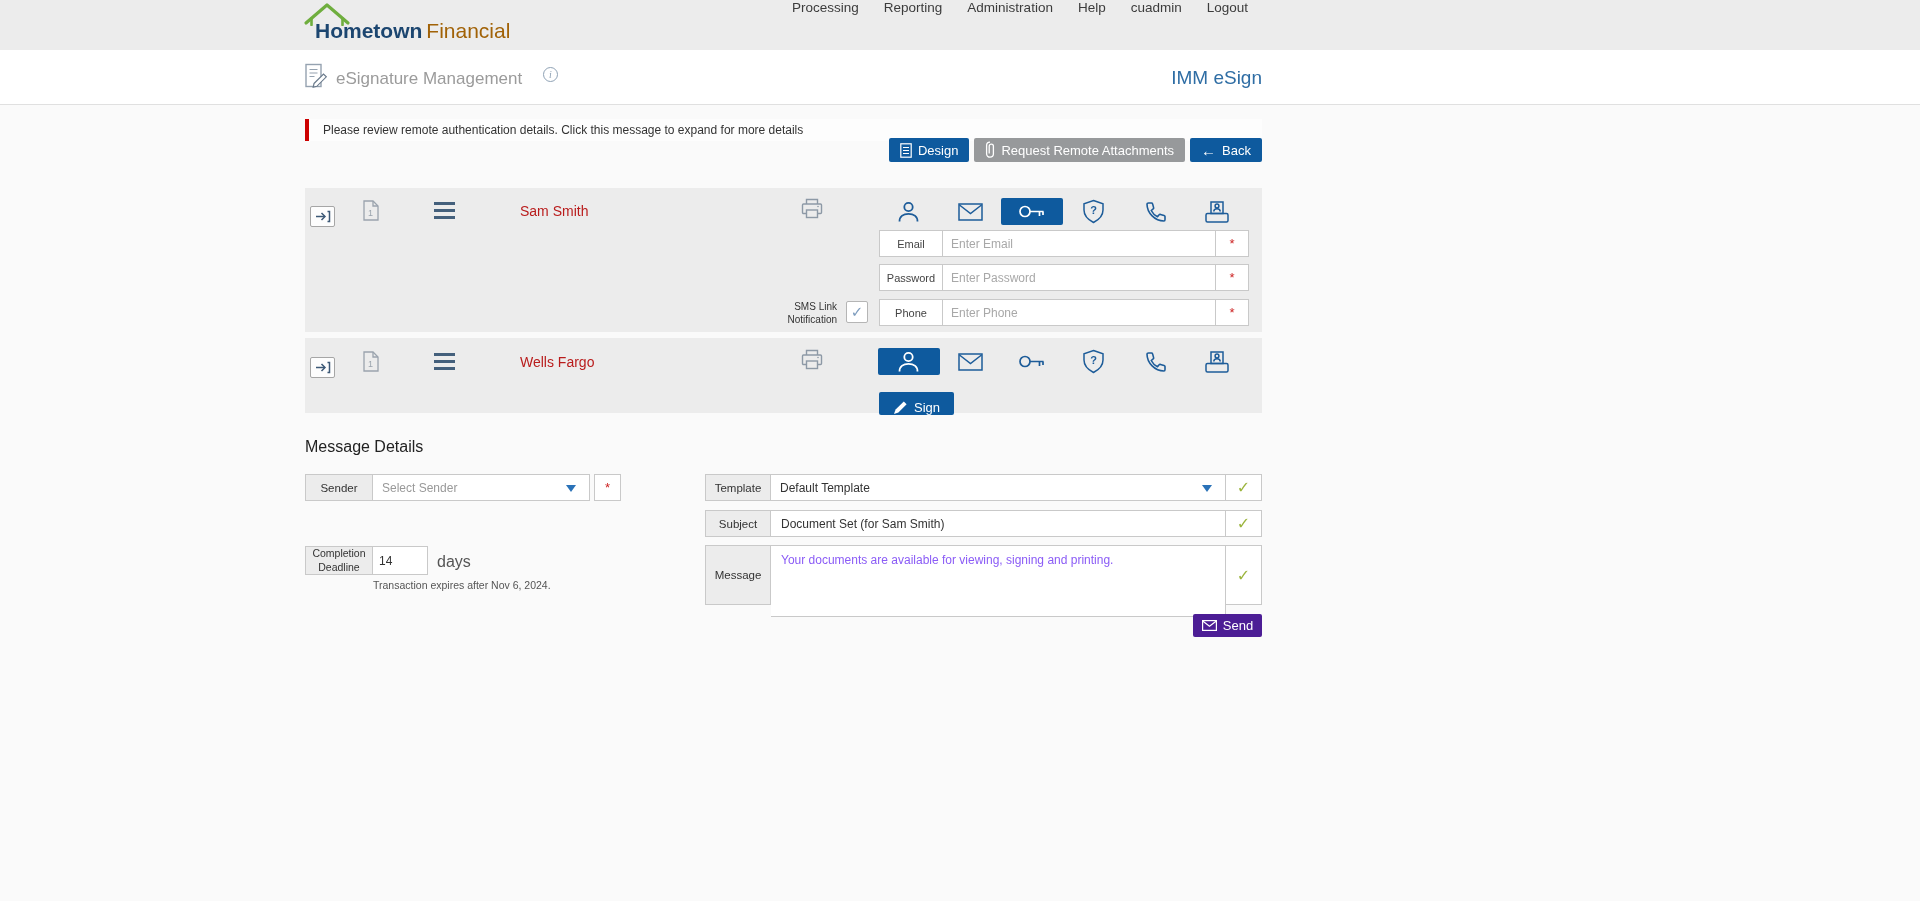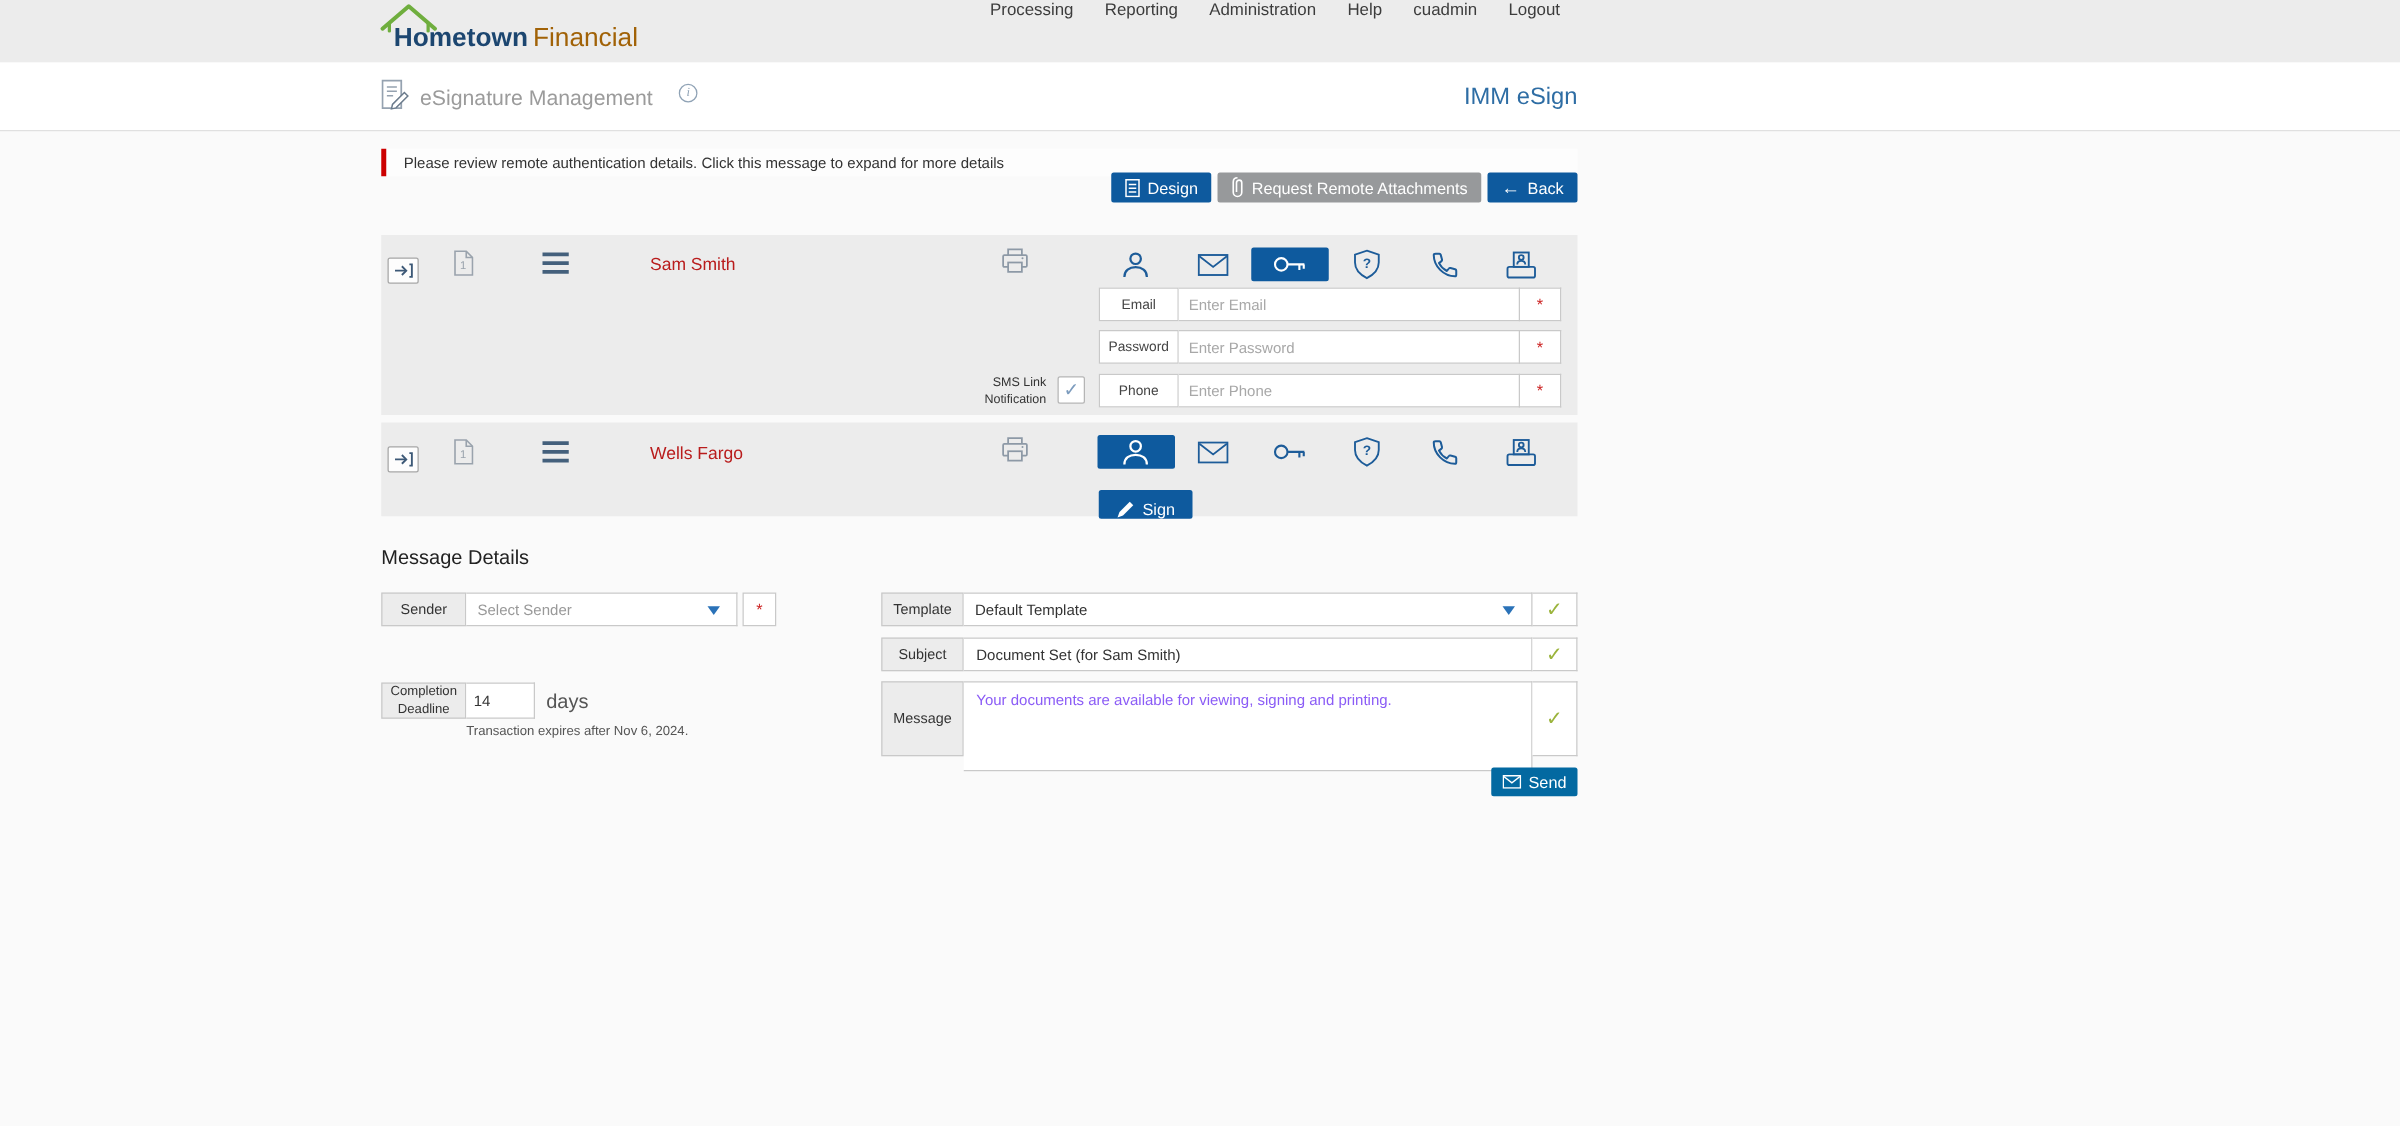--- a/index.html
+++ b/index.html
@@ -99,21 +99,21 @@
   .req-cell { width:27px; height:27px; margin-left:4px; background:#fff; border:1px solid #c9c9c9; display:flex; align-items:flex-start; justify-content:center; color:#cc2222; font-size:13px; padding-top:6px; line-height:1; }
   .check-cell { width:36px; background:#fff; border:1px solid #c9c9c9; border-left:none; display:flex; align-items:center; justify-content:center; color:#9bb43c; font-size:16px; font-weight:bold; }
 
   .completion-row input { width:55px; background:#fff; border:1px solid #c9c9c9; border-left:none; font-size:12px; padding:0 6px; color:#333; outline:none; font-family:inherit; }
   .days { position:absolute; left:132px; top:448px; font-size:16px; color:#555; }
   .expiry { position:absolute; left:68px; top:474px; font-size:10.5px; color:#555; }
 
   .subject-row input { width:455px; background:#fff; border:1px solid #c9c9c9; border-left:none; font-size:12px; padding:0 10px; color:#333; outline:none; font-family:inherit; }
   .message-row textarea { width:455px; height:72px; background:#fff; border:1px solid #c9c9c9; border-left:none; padding:6px 10px; font-size:12px; color:#8b5cf6; resize:none; outline:none; font-family:inherit; line-height:1.35; }
 
-  .send-btn { position:absolute; right:0; top:509px; width:69px; height:23px; background:#0369a1; color:#fff; border:none; border-radius:2px; display:flex; align-items:center; justify-content:center; gap:6px; font-size:13px; cursor:pointer; font-family:inherit; }
+  .send-btn { position:absolute; right:0; top:509px; width:69px; height:23px; background:#4c1d95; color:#fff; border:none; border-radius:2px; display:flex; align-items:center; justify-content:center; gap:6px; font-size:13px; cursor:pointer; font-family:inherit; }
 </style>
 </head>
 <body>
 
 <div class="page">
 
   <header class="topnav">
     <a class="logo">
       <svg width="48" height="24" viewBox="0 0 48 24">
         <path d="M3 21 L24 3 L45 21" fill="none" stroke="#6fae3e" stroke-width="3.2" stroke-linecap="round" stroke-linejoin="round"></path>

